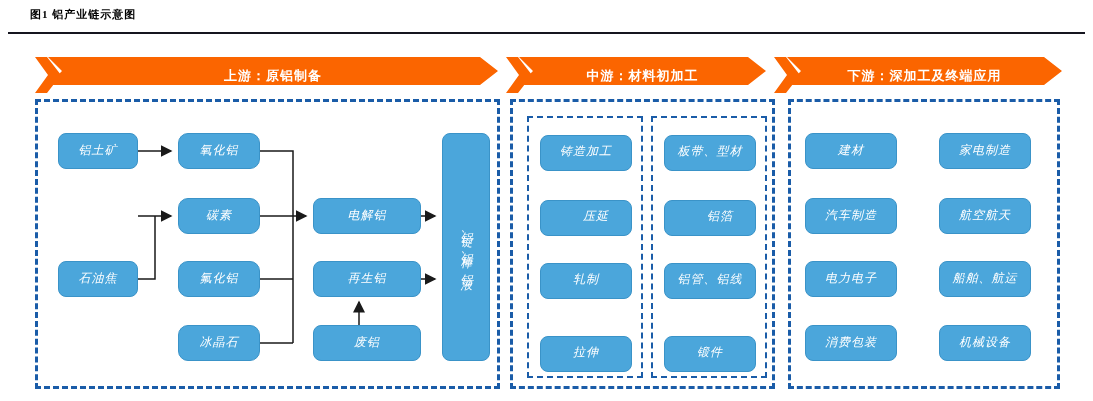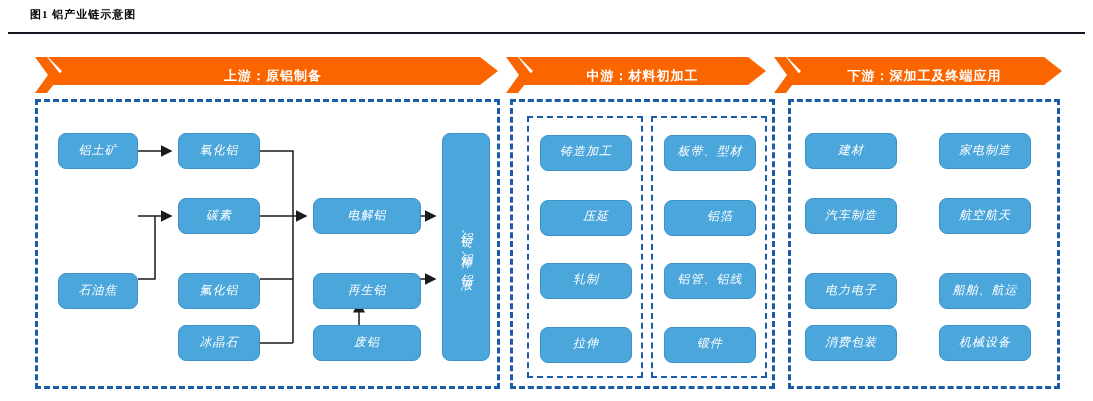--- a/index.html
+++ b/index.html
@@ -35,24 +35,24 @@
   .inner-2{left:138px;}
 
   
   .node{
     position:absolute;background:#4ba6db;border:1px solid #3a93c8;border-radius:8px;
     color:#fff;font-size:12px;font-style:italic;letter-spacing:1px;
     display:flex;align-items:center;justify-content:center;box-sizing:border-box;
     text-align:center;line-height:1.1;
   }
   .h36{height:36px;}
-  .r1{top:31px;} .r2{top:96px;} .r3{top:159px;margin-top:12px;} .r4{top:223px;}
-  .ir1{top:17px;} .ir2{top:82px;padding-left:20px;} .ir3{top:145px;} .ir4{top:209px;}
+  .r1{top:31px;} .r2{top:96px;} .r3{top:159px;} .r4{top:223px;}
+  .ir1{top:17px;} .ir2{top:82px;padding-left:20px;} .ir3{top:145px;} .ir4{top:218px;}
   .up-c1{left:20px;width:80px;}
-  .up-c2{left:140px;width:82px;}
+  .up-c2{left:140px;width:82px;border-radius:10px;}
   .up-c3{left:275px;width:108px;}
   .tall{
     left:404px;top:31px;width:48px;height:228px;
     writing-mode:vertical-rl;letter-spacing:3px;
   }
   .mid-box{left:11px;width:92px;font-family:Liberation Mono, monospace;}
   .down-c1{left:14px;width:92px;}
   .down-c2{left:148px;width:92px;border-radius:8px;}
 
   .connectors{position:absolute;left:0;top:0;pointer-events:none;}

